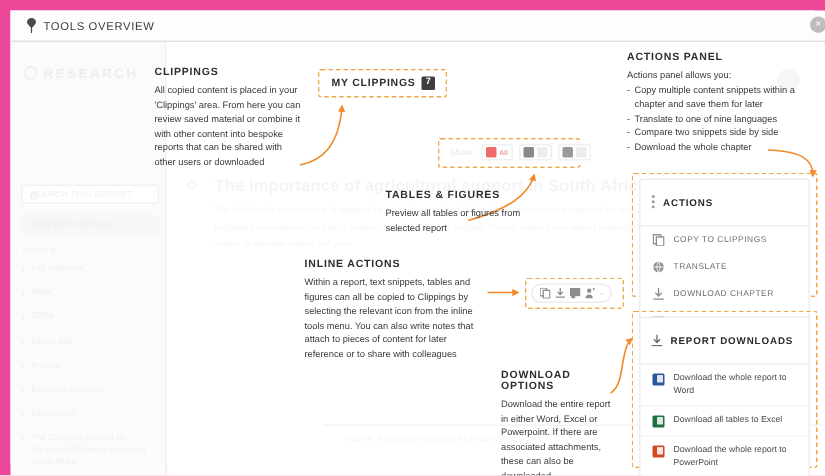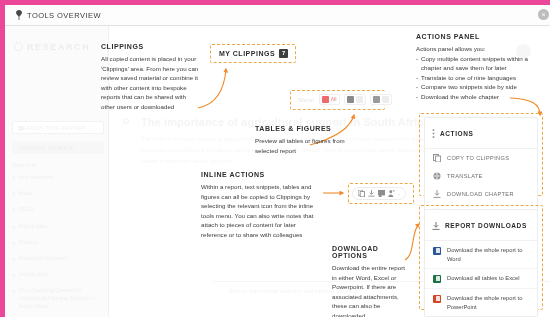--- a/index.html
+++ b/index.html
@@ -6,21 +6,21 @@
   html, body {
     width: 550px; height: 317px;
     font-family: "Liberation Sans", sans-serif;
     background: #ffffff;
     overflow: hidden;
   }
   #root {
     position: relative;
     width: 550px; height: 317px;
     background: #ffffff;
-    border: 5px solid #ec4899;
+    border: 7px solid #ec4899;
   }
 
   
   .topbar {
     position: absolute; left: 0; top: 0; width: 550px; height: 21px;
     background: #fdfdfd; border-bottom: 1px solid #e2e2e2;
     display: flex; align-items: center;
   }
   .topbar .pin {
     margin-left: 9px; width: 9px; height: 11px;

